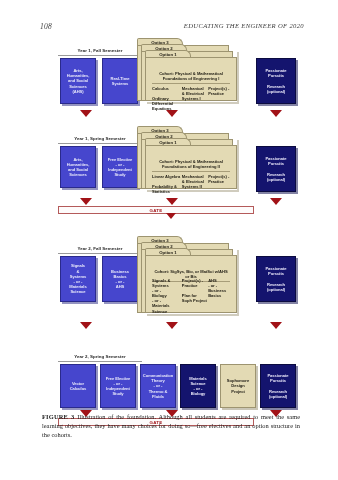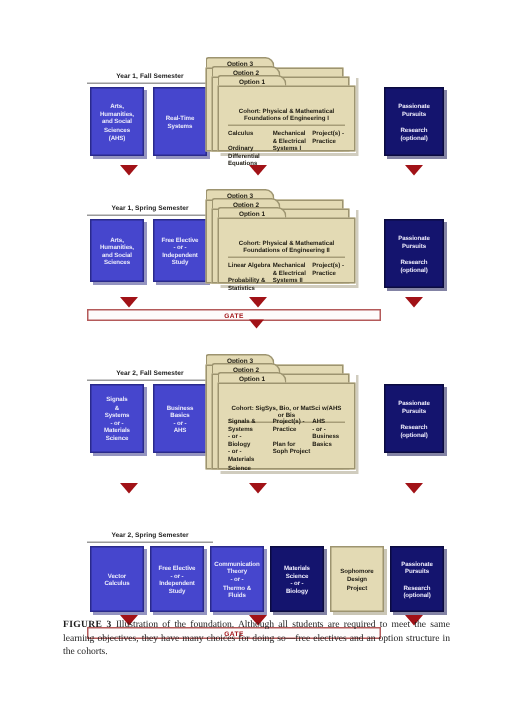--- a/index.html
+++ b/index.html
@@ -73,20 +73,24 @@
   .caption{position:absolute;left:42px;top:412px;width:258px;
      font-family:"Liberation Serif",serif;font-size:6.4px;color:#1b1b1b;
      line-height:9.2px;text-align:justify;}
   .caption b{font-family:"Liberation Serif",serif;font-weight:bold;letter-spacing:.2px;}
 </style>
 </head>
 <body>
 
 <div class="page">
 
+  <div class="runhead">
+    <div class="folio">108</div>
+    <div class="bookttl">EDUCATING THE ENGINEER OF 2020</div>
+  </div>
 
   <div class="figure" id="fig">
       <div class="sem" style="left: 58px; top: 12px; width: 84px;">
         <div class="sem-txt">Year 1, Fall Semester</div>
         <div class="sem-rule"></div>
       </div>
       <div class="box blue" style="left: 60px; top: 22px; width: 36px; height: 46px;">
         <span class="lbl">Arts,
 Humanities,
 and Social

